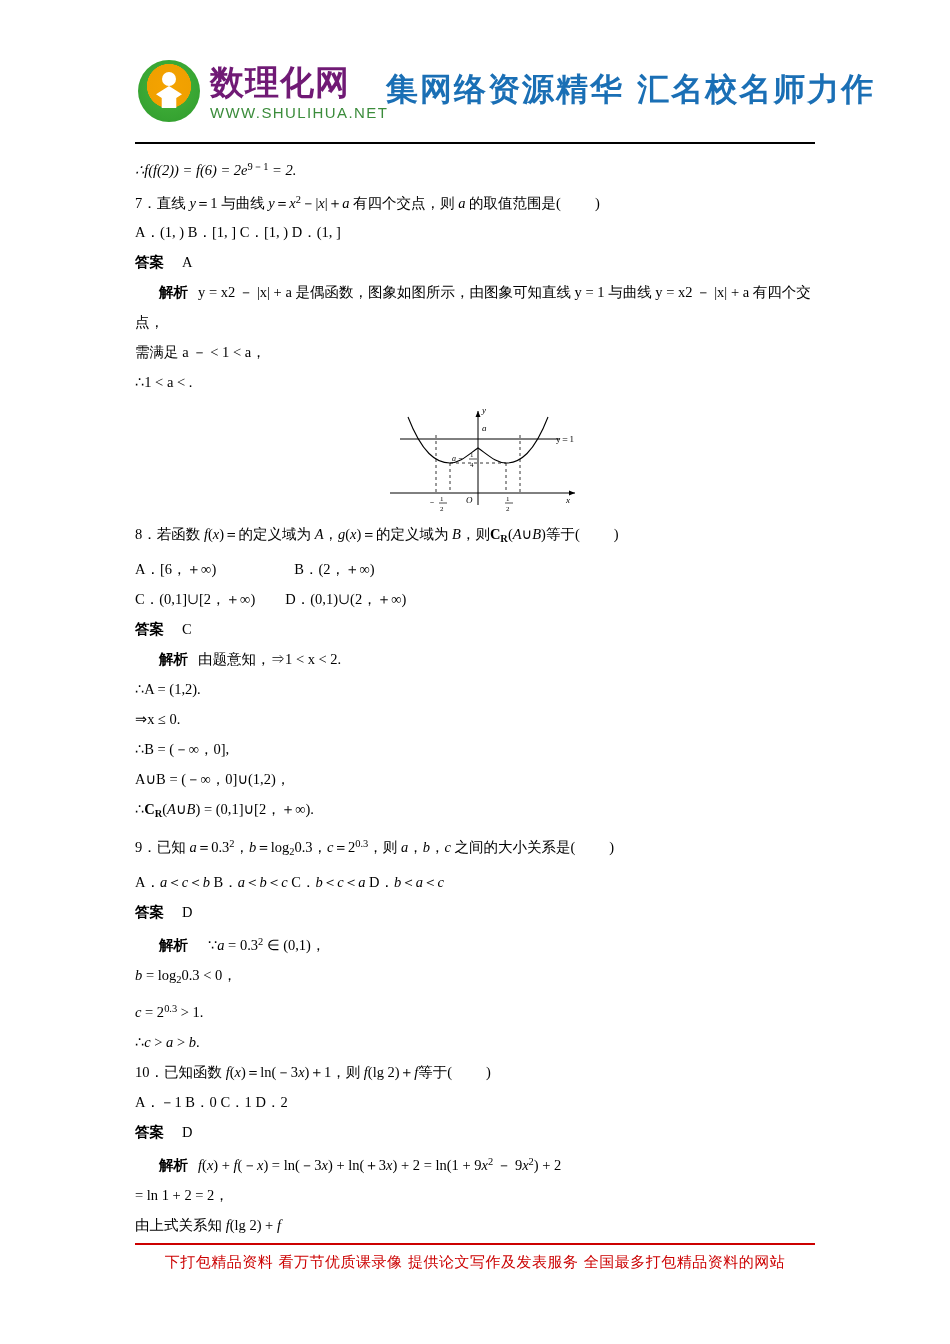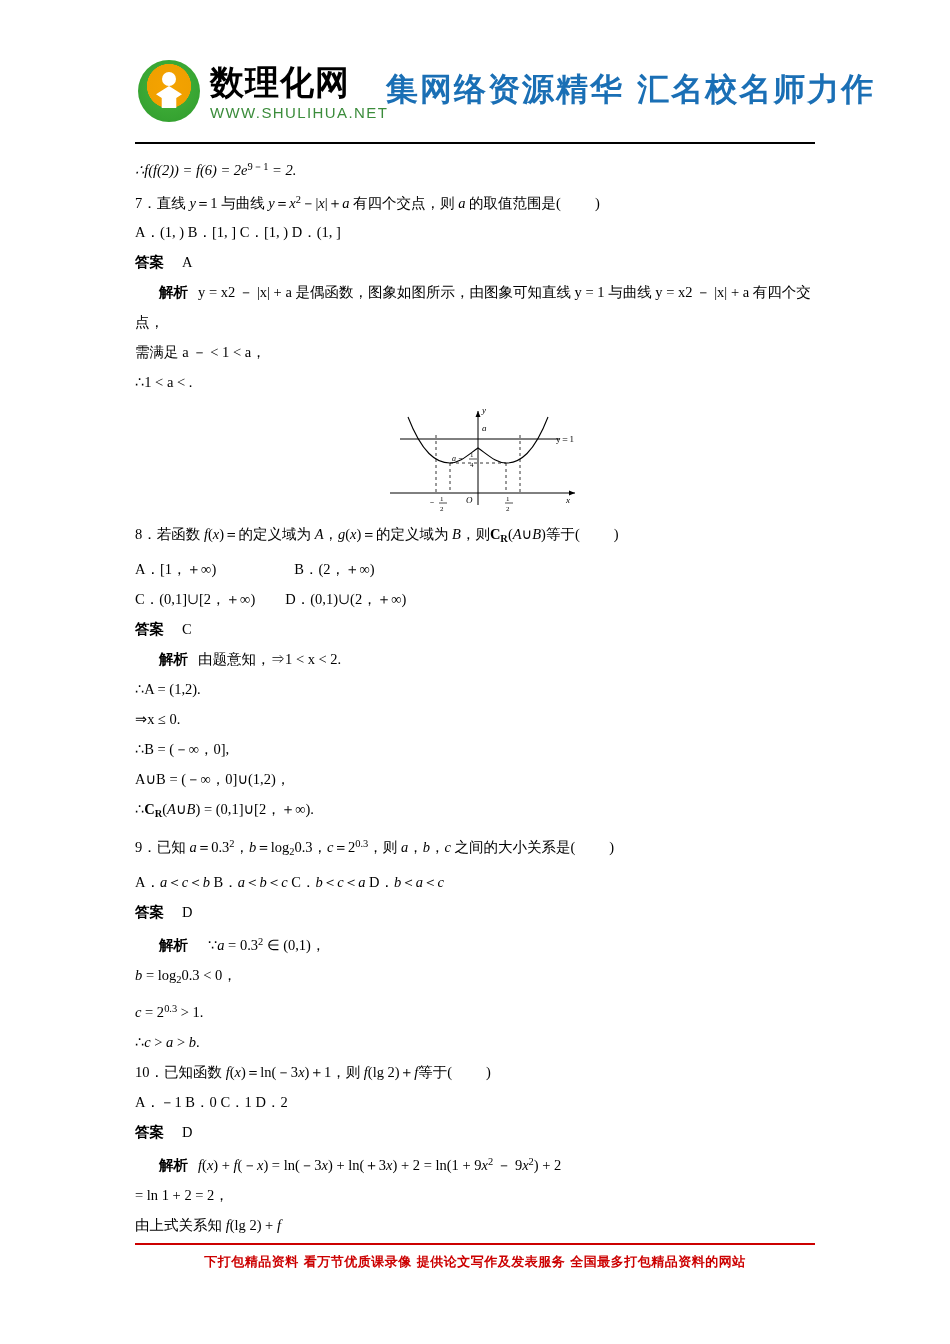--- a/index.html
+++ b/index.html
@@ -62,21 +62,21 @@
   .logo-text {
     position: absolute;
     left: 72px;
     top: 4px;
     width: 200px;
   }
   .logo-title {
     font-family: "DejaVu Sans", sans-serif;
     font-weight: bold;
     font-size: 34px;
-    color: #000000;
+    color: #701a75;
     letter-spacing: 1px;
     line-height: 40px;
   }
   .logo-url {
     font-family: "Liberation Sans", sans-serif;
     font-size: 15px;
     color: #3b8c3b;
     letter-spacing: 1.4px;
     margin-top: 2px;
   }
@@ -142,22 +142,22 @@
     height: 0;
     border-top: 2px solid #cc0000;
   }
   .footer-text {
     position: absolute;
     left: 135px;
     top: 1253px;
     width: 680px;
     text-align: center;
     font-family: "DejaVu Sans", sans-serif;
-    font-weight: bold;
-    font-size: 13px;
+    font-weight: normal;
+    font-size: 15px;
     color: #cc0000;
     letter-spacing: 0.5px;
     white-space: nowrap;
   }
 </style>
 </head>
 <body>
 
 <div class="page">
 
@@ -230,21 +230,21 @@
         <text x="146" y="96" font-family="Liberation Serif, serif" font-size="7">1</text>
         <line x1="145" y1="98" x2="153" y2="98" stroke="#000" stroke-width="0.7"></line>
         <text x="146" y="106" font-family="Liberation Serif, serif" font-size="7">2</text>
       </svg>
     </div>
 
     <p class="line">
       <span>8</span>．若函数 <span class="it">f</span>(<span class="it">x</span>)＝的定义域为 <span class="it">A</span>，<span class="it">g</span>(<span class="it">x</span>)＝的定义域为 <span class="it">B</span>，则<strong>C</strong><sub><strong>R</strong></sub>(<span class="it">A</span>∪<span class="it">B</span>)等于(<span class="paren-blank"></span>)
     </p>
     <p class="line">
-      <span>A．[1，＋∞)</span><span class="gap-l"></span><span>B．(2，＋∞)</span>
+      <span>A．[6，＋∞)</span><span class="gap-l"></span><span>B．(2，＋∞)</span>
     </p>
     <p class="line">
       <span>C．(0,1]∪[2，＋∞)</span><span class="gap"></span><span>D．(0,1)∪(2，＋∞)</span>
     </p>
     <p class="line">
       <span class="ans-label">答案</span><span>C</span>
     </p>
     <p class="line">
       <span class="sol-label">解析</span><span>由题意知，⇒1 &lt; x &lt; 2.</span>
     </p>

